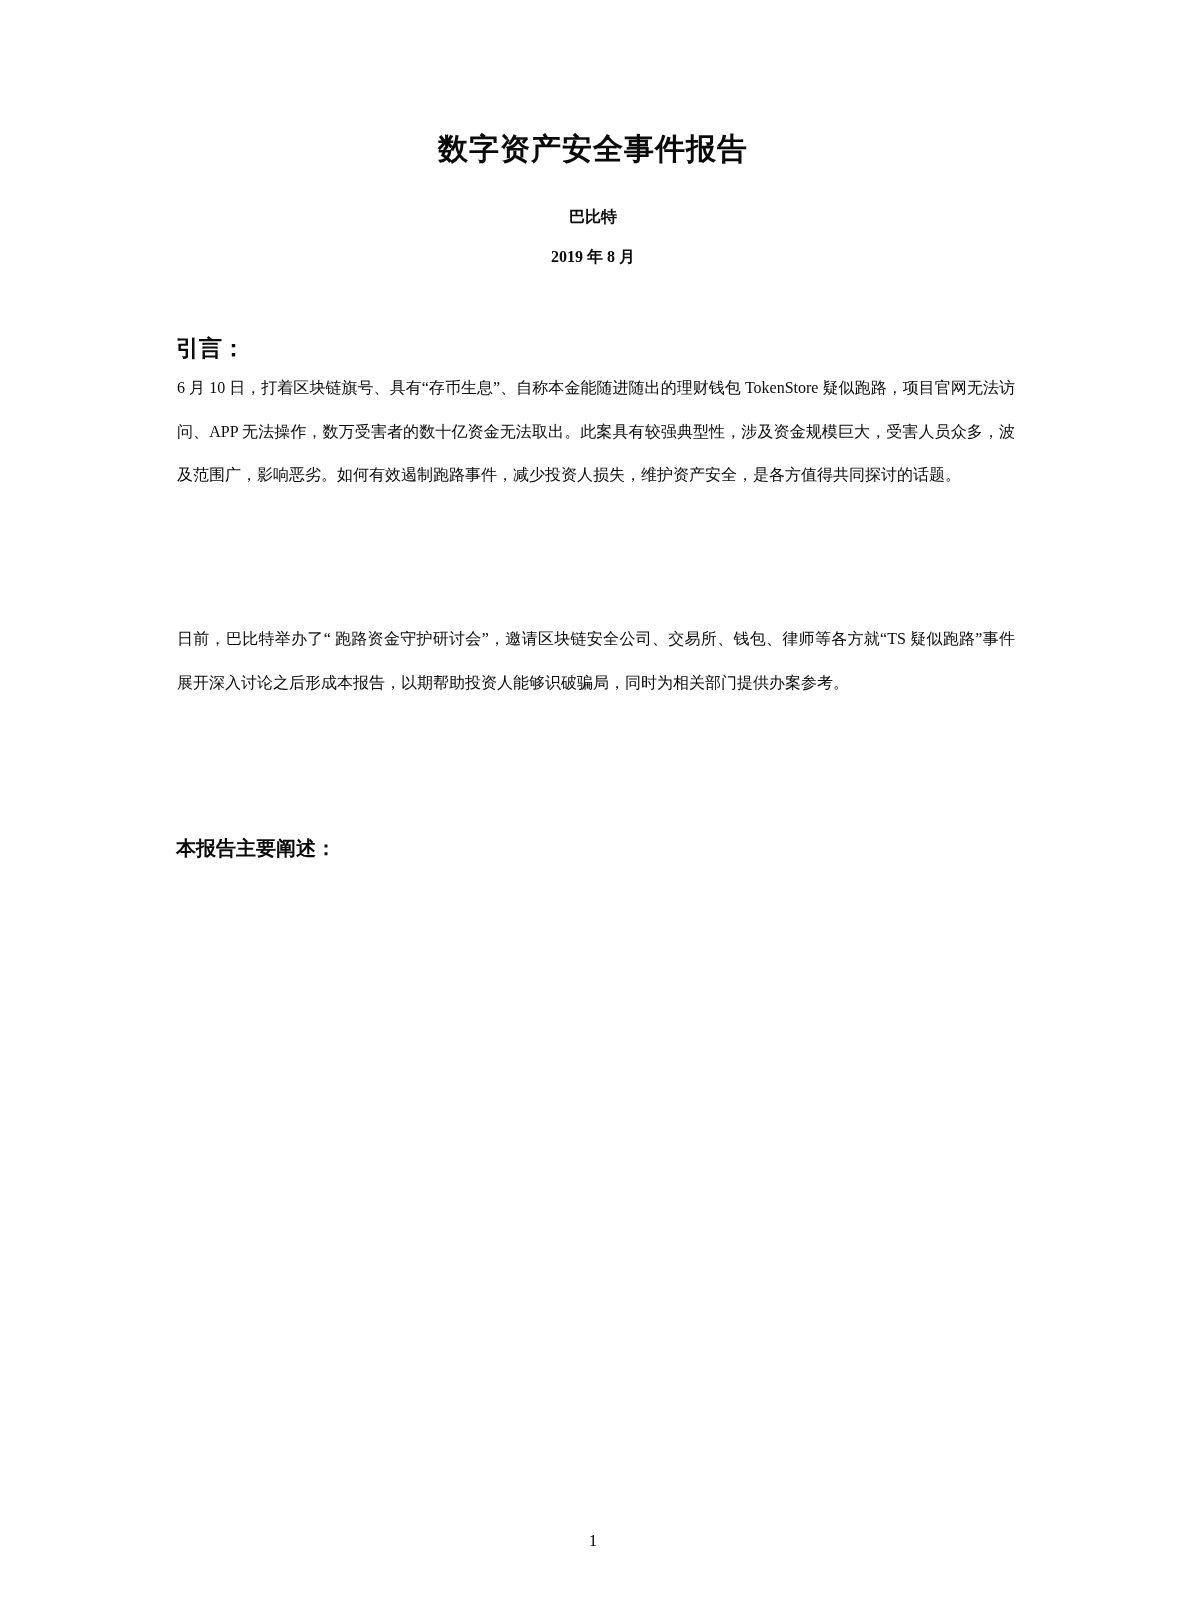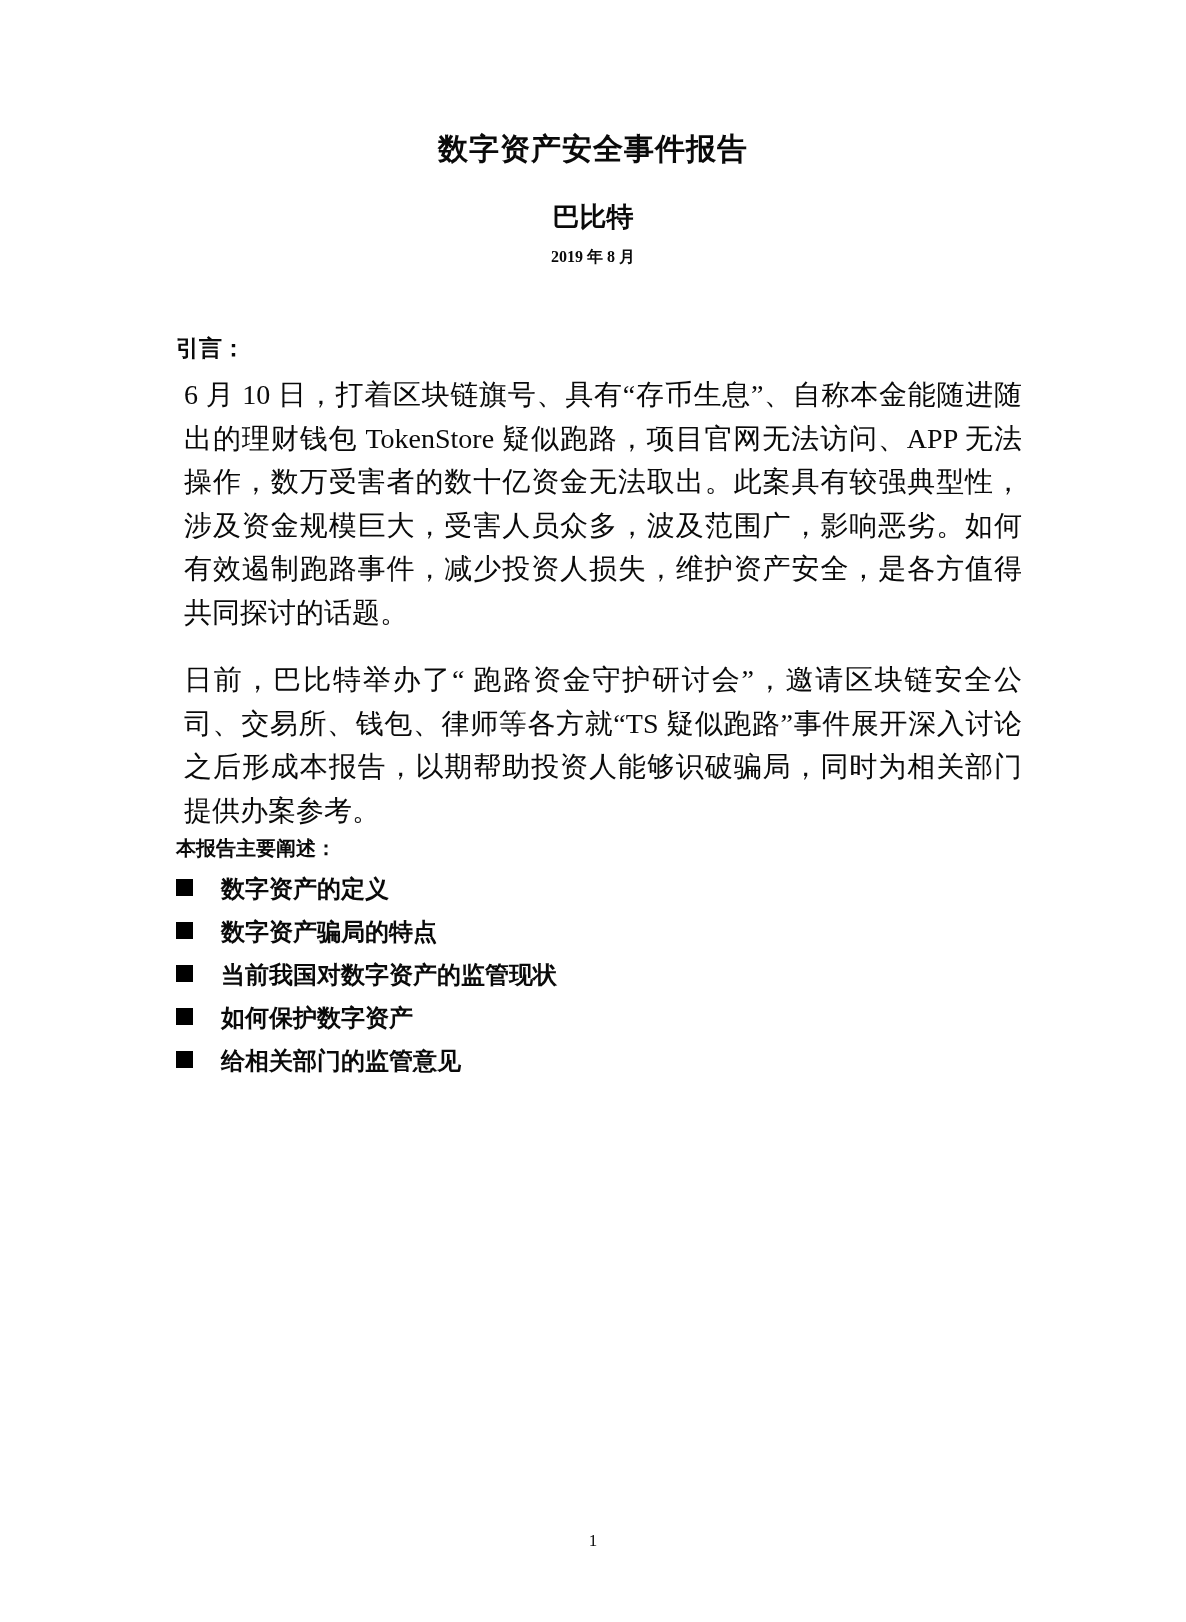--- a/index.html
+++ b/index.html
@@ -29,21 +29,21 @@
     line-height: 38px;
   }
   .doc-author {
     position: absolute;
     top: 203px;
     left: 0;
     width: 100%;
     text-align: center;
     font-family: "Liberation Sans", "DejaVu Sans", sans-serif;
     font-weight: 700;
-    font-size: 27px;
+    font-size: 16px;
     line-height: 28px;
   }
   .doc-date {
     position: absolute;
     top: 242px;
     left: 0;
     width: 100%;
     text-align: center;
     font-family: "Liberation Serif", "DejaVu Serif", serif;
     font-weight: 700;
@@ -57,28 +57,28 @@
     font-family: "Liberation Sans", "DejaVu Sans", sans-serif;
     font-weight: 700;
     font-size: 23px;
     line-height: 28px;
     margin-top: 8px;
   }
   .body-para {
     position: absolute;
     left: 176px;
     width: 838px;
-    font-size: 28px;
+    font-size: 16px;
     line-height: 43.5px;
     text-align: justify;
     text-justify: inter-character;
-    margin: 8px;
+    margin: 1px;
   }
   .para-1 { top: 365px; }
-  .para-2 { top: 650px; }
+  .para-2 { top: 616px; }
   .outline-heading {
     position: absolute;
     top: 816px;
     left: 176px;
     font-family: Liberation Serif, serif;
     font-weight: 700;
     font-size: 20px;
     line-height: 30px;
   }
   .outline-list {
@@ -130,38 +130,16 @@
   <div class="doc-date">2019 年 8 月</div>
 
   <h2 class="intro-heading">引言：</h2>
 
   <p class="body-para para-1">6 月 10 日，打着区块链旗号、具有“存币生息”、自称本金能随进随出的理财钱包 TokenStore 疑似跑路，项目官网无法访问、APP 无法操作，数万受害者的数十亿资金无法取出。此案具有较强典型性，涉及资金规模巨大，受害人员众多，波及范围广，影响恶劣。如何有效遏制跑路事件，减少投资人损失，维护资产安全，是各方值得共同探讨的话题。</p>
 
   <p class="body-para para-2">日前，巴比特举办了“ 跑路资金守护研讨会”，邀请区块链安全公司、交易所、钱包、律师等各方就“TS 疑似跑路”事件展开深入讨论之后形成本报告，以期帮助投资人能够识破骗局，同时为相关部门提供办案参考。</p>
 
   <h2 class="outline-heading">本报告主要阐述：</h2>
 
-  <ul class="outline-list">
-    <li class="outline-item">
-      <span class="bullet-square"></span>
-      <span>数字资产的定义</span>
-    </li>
-    <li class="outline-item">
-      <span class="bullet-square"></span>
-      <span>数字资产骗局的特点</span>
-    </li>
-    <li class="outline-item">
-      <span class="bullet-square"></span>
-      <span>当前我国对数字资产的监管现状</span>
-    </li>
-    <li class="outline-item">
-      <span class="bullet-square"></span>
-      <span>如何保护数字资产</span>
-    </li>
-    <li class="outline-item">
-      <span class="bullet-square"></span>
-      <span>给相关部门的监管意见</span>
-    </li>
-  </ul>
 
   <div class="page-number">1</div>
 
 </div>
 
 </body></html>

